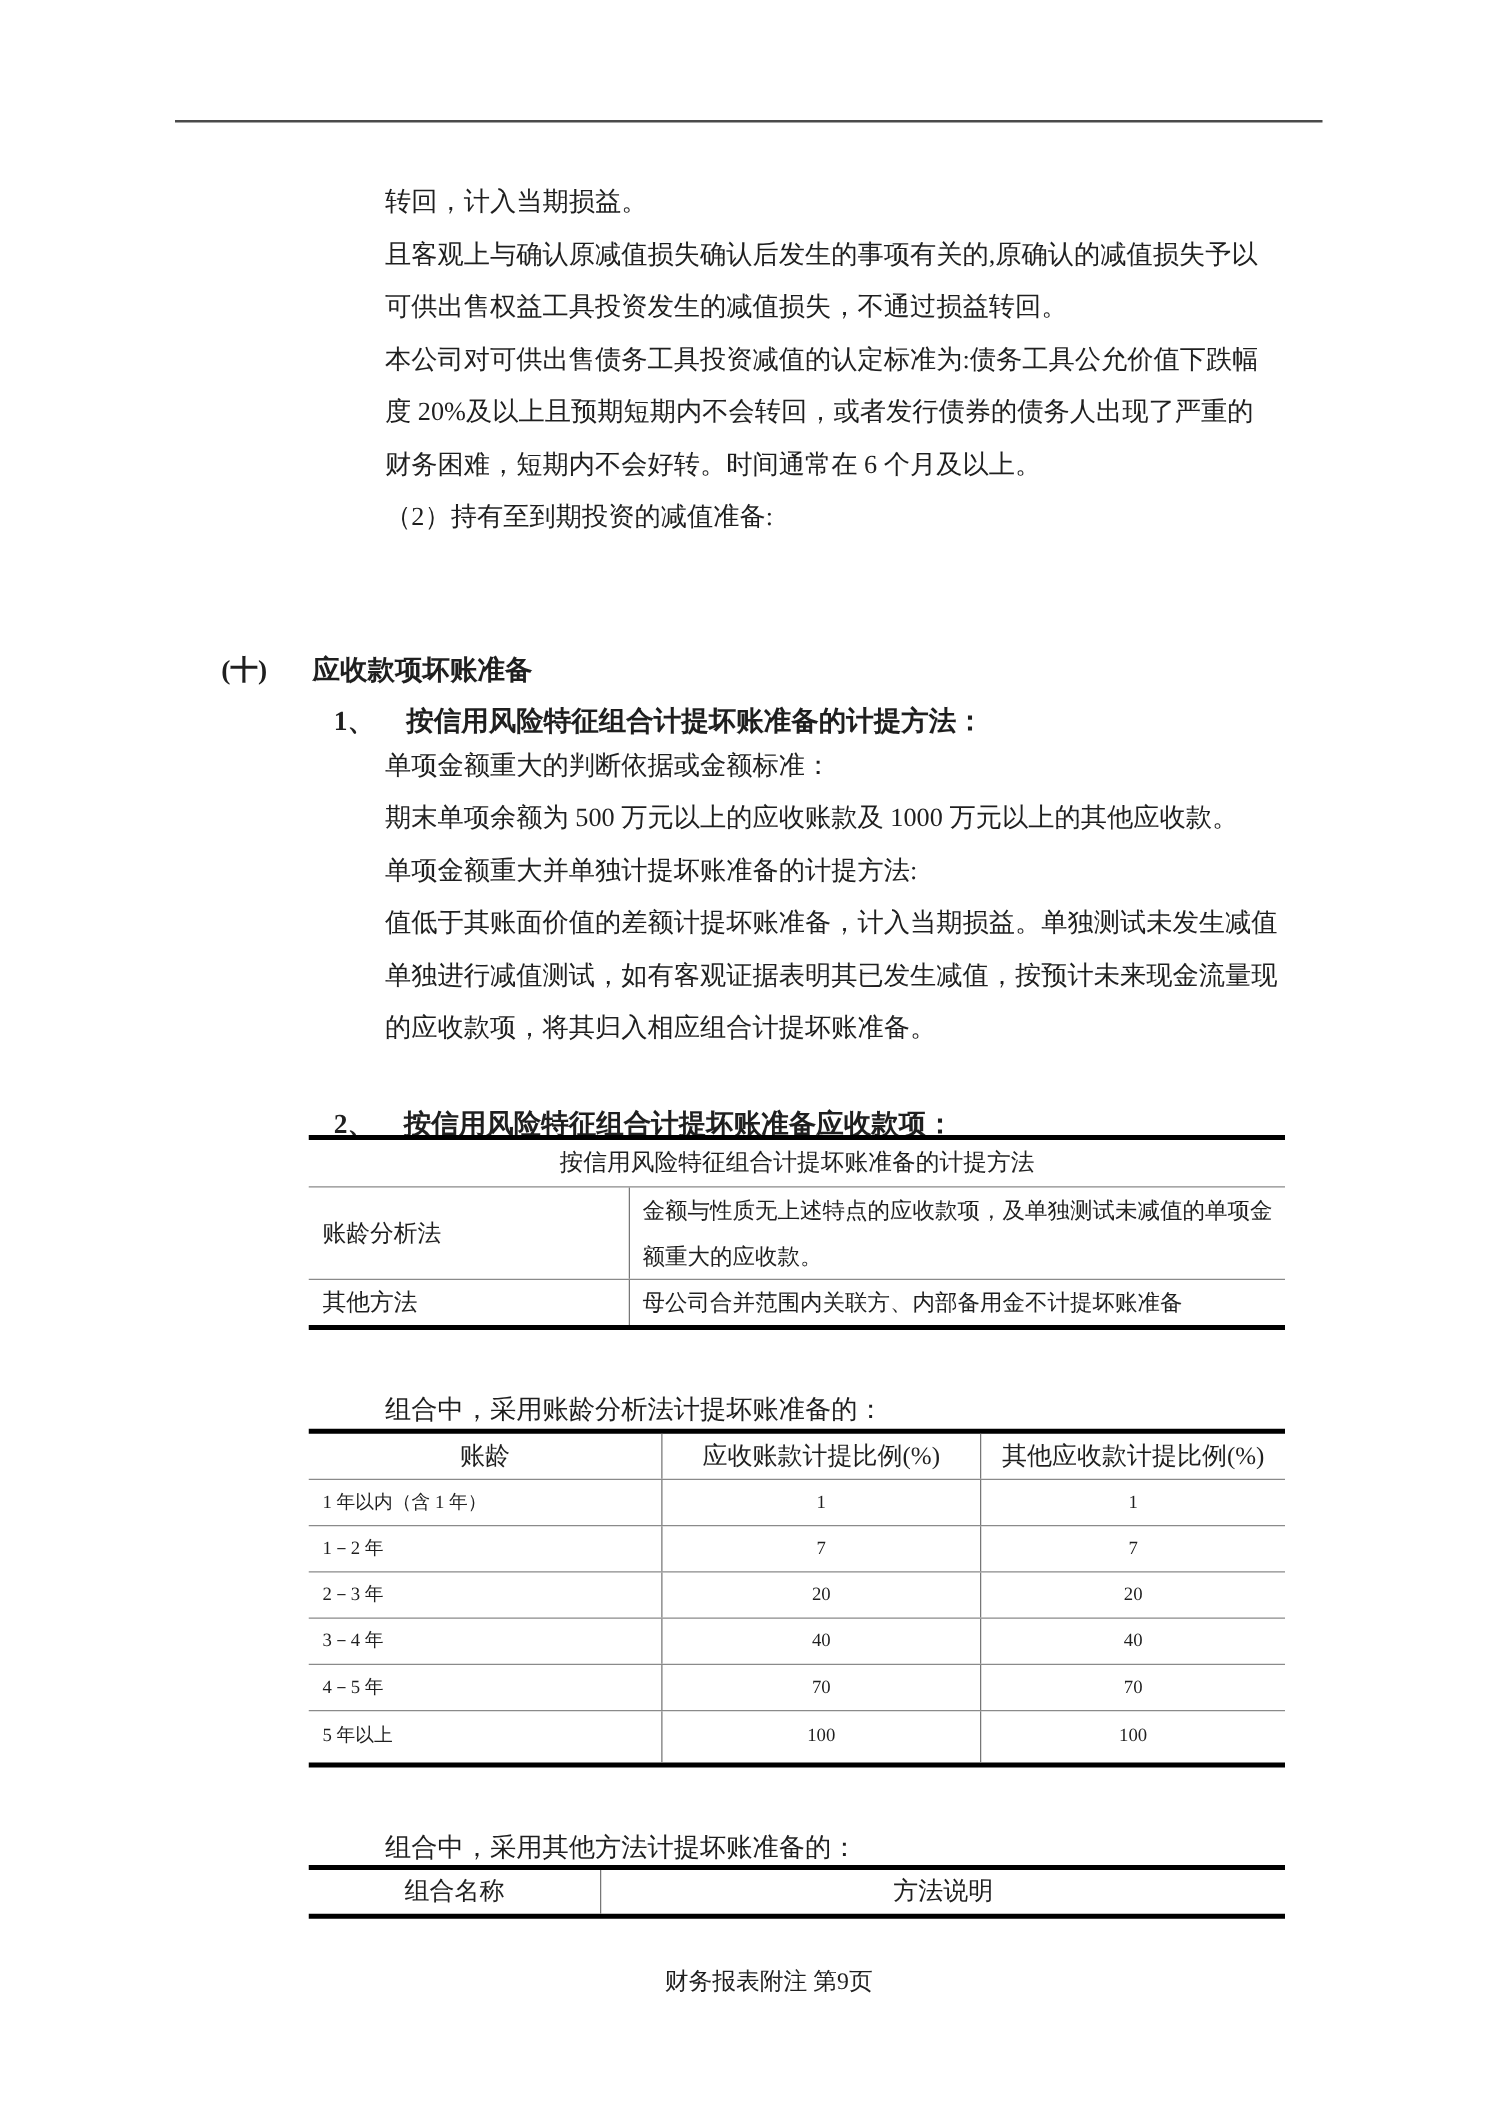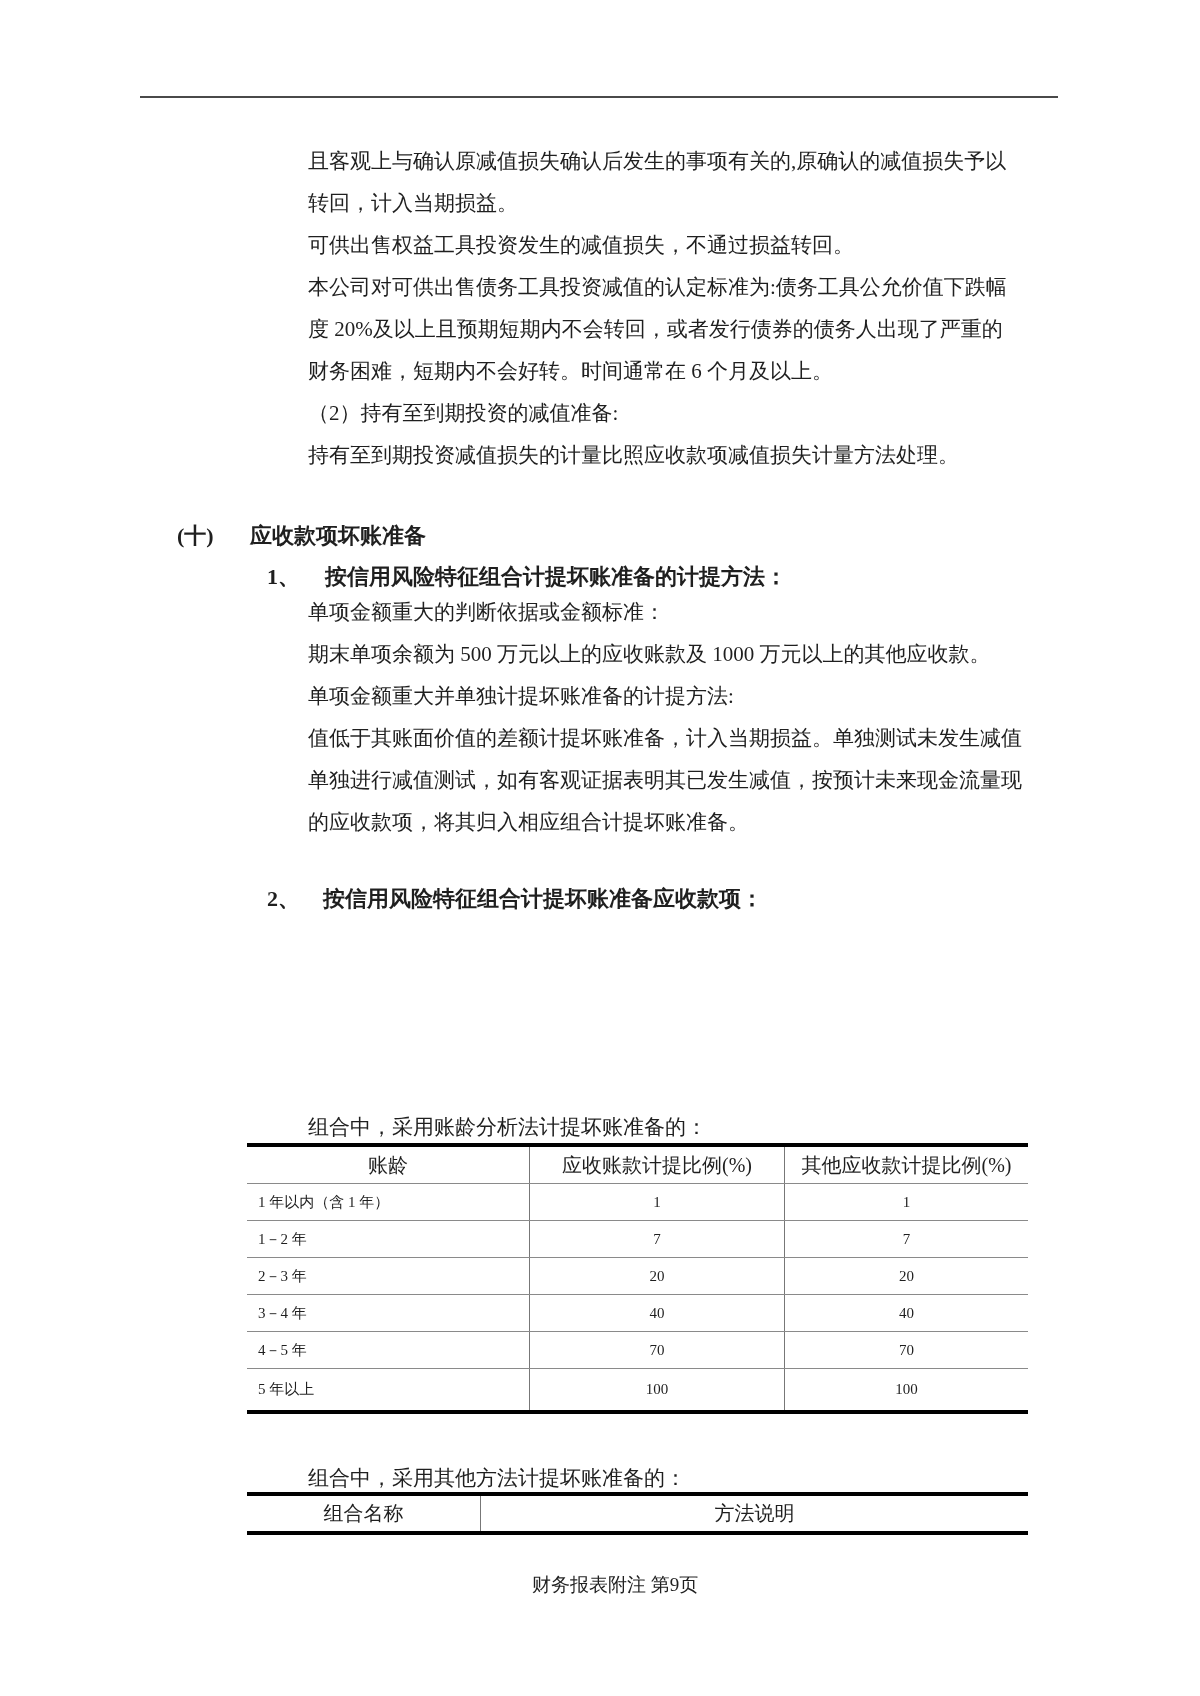--- a/index.html
+++ b/index.html
@@ -87,28 +87,27 @@
   }
 </style>
 </head>
 <body>
 
 <div class="page">
 
   <div class="abs top-rule"></div>
 
   <div class="abs para intro">
+    <div class="tline">转回，计入当期损益。</div>
     <div class="tline">且客观上与确认原减值损失确认后发生的事项有关的,原确认的减值损失予以</div>
-    <div class="tline">转回，计入当期损益。</div>
     <div class="tline">可供出售权益工具投资发生的减值损失，不通过损益转回。</div>
     <div class="tline">本公司对可供出售债务工具投资减值的认定标准为:债务工具公允价值下跌幅</div>
     <div class="tline">度 20%及以上且预期短期内不会转回，或者发行债券的债务人出现了严重的</div>
     <div class="tline">财务困难，短期内不会好转。时间通常在 6 个月及以上。</div>
     <div class="tline">（2）持有至到期投资的减值准备:</div>
-    <div class="tline">持有至到期投资减值损失的计量比照应收款项减值损失计量方法处理。</div>
   </div>
 
   <div class="abs hrow sec10">
     <span class="hnum">(十)</span>
     <span class="htitle">应收款项坏账准备</span>
   </div>
 
   <div class="abs hrow sub1">
     <span class="hnum">1、</span>
     <span class="htitle">按信用风险特征组合计提坏账准备的计提方法：</span>
@@ -121,20 +120,34 @@
     <div class="tline">值低于其账面价值的差额计提坏账准备，计入当期损益。单独测试未发生减值</div>
     <div class="tline">单独进行减值测试，如有客观证据表明其已发生减值，按预计未来现金流量现</div>
     <div class="tline">的应收款项，将其归入相应组合计提坏账准备。</div>
   </div>
 
   <div class="abs hrow sub2">
     <span class="hnum">2、</span>
     <span class="htitle">按信用风险特征组合计提坏账准备应收款项：</span>
   </div>
 
+  <div class="abs tbl method-tbl">
+    <div class="mhdr">按信用风险特征组合计提坏账准备的计提方法</div>
+    <div class="mrow mrow1">
+      <div class="mc1">账龄分析法</div>
+      <div class="mc2">
+        <div>金额与性质无上述特点的应收款项，及单独测试未减值的单项金</div>
+        <div>额重大的应收款。</div>
+      </div>
+    </div>
+    <div class="mrow mrow2">
+      <div class="mc1">其他方法</div>
+      <div class="mc2">母公司合并范围内关联方、内部备用金不计提坏账准备</div>
+    </div>
+  </div>
 
   <div class="abs tbl-intro aging-intro">组合中，采用账龄分析法计提坏账准备的：</div>
 
   <div class="abs tbl aging-tbl">
     <div class="arow ahdr">
       <div class="c1">账龄</div>
       <div class="c2">应收账款计提比例(%)</div>
       <div class="c3">其他应收款计提比例(%)</div>
     </div>
     <div class="arow adata">

